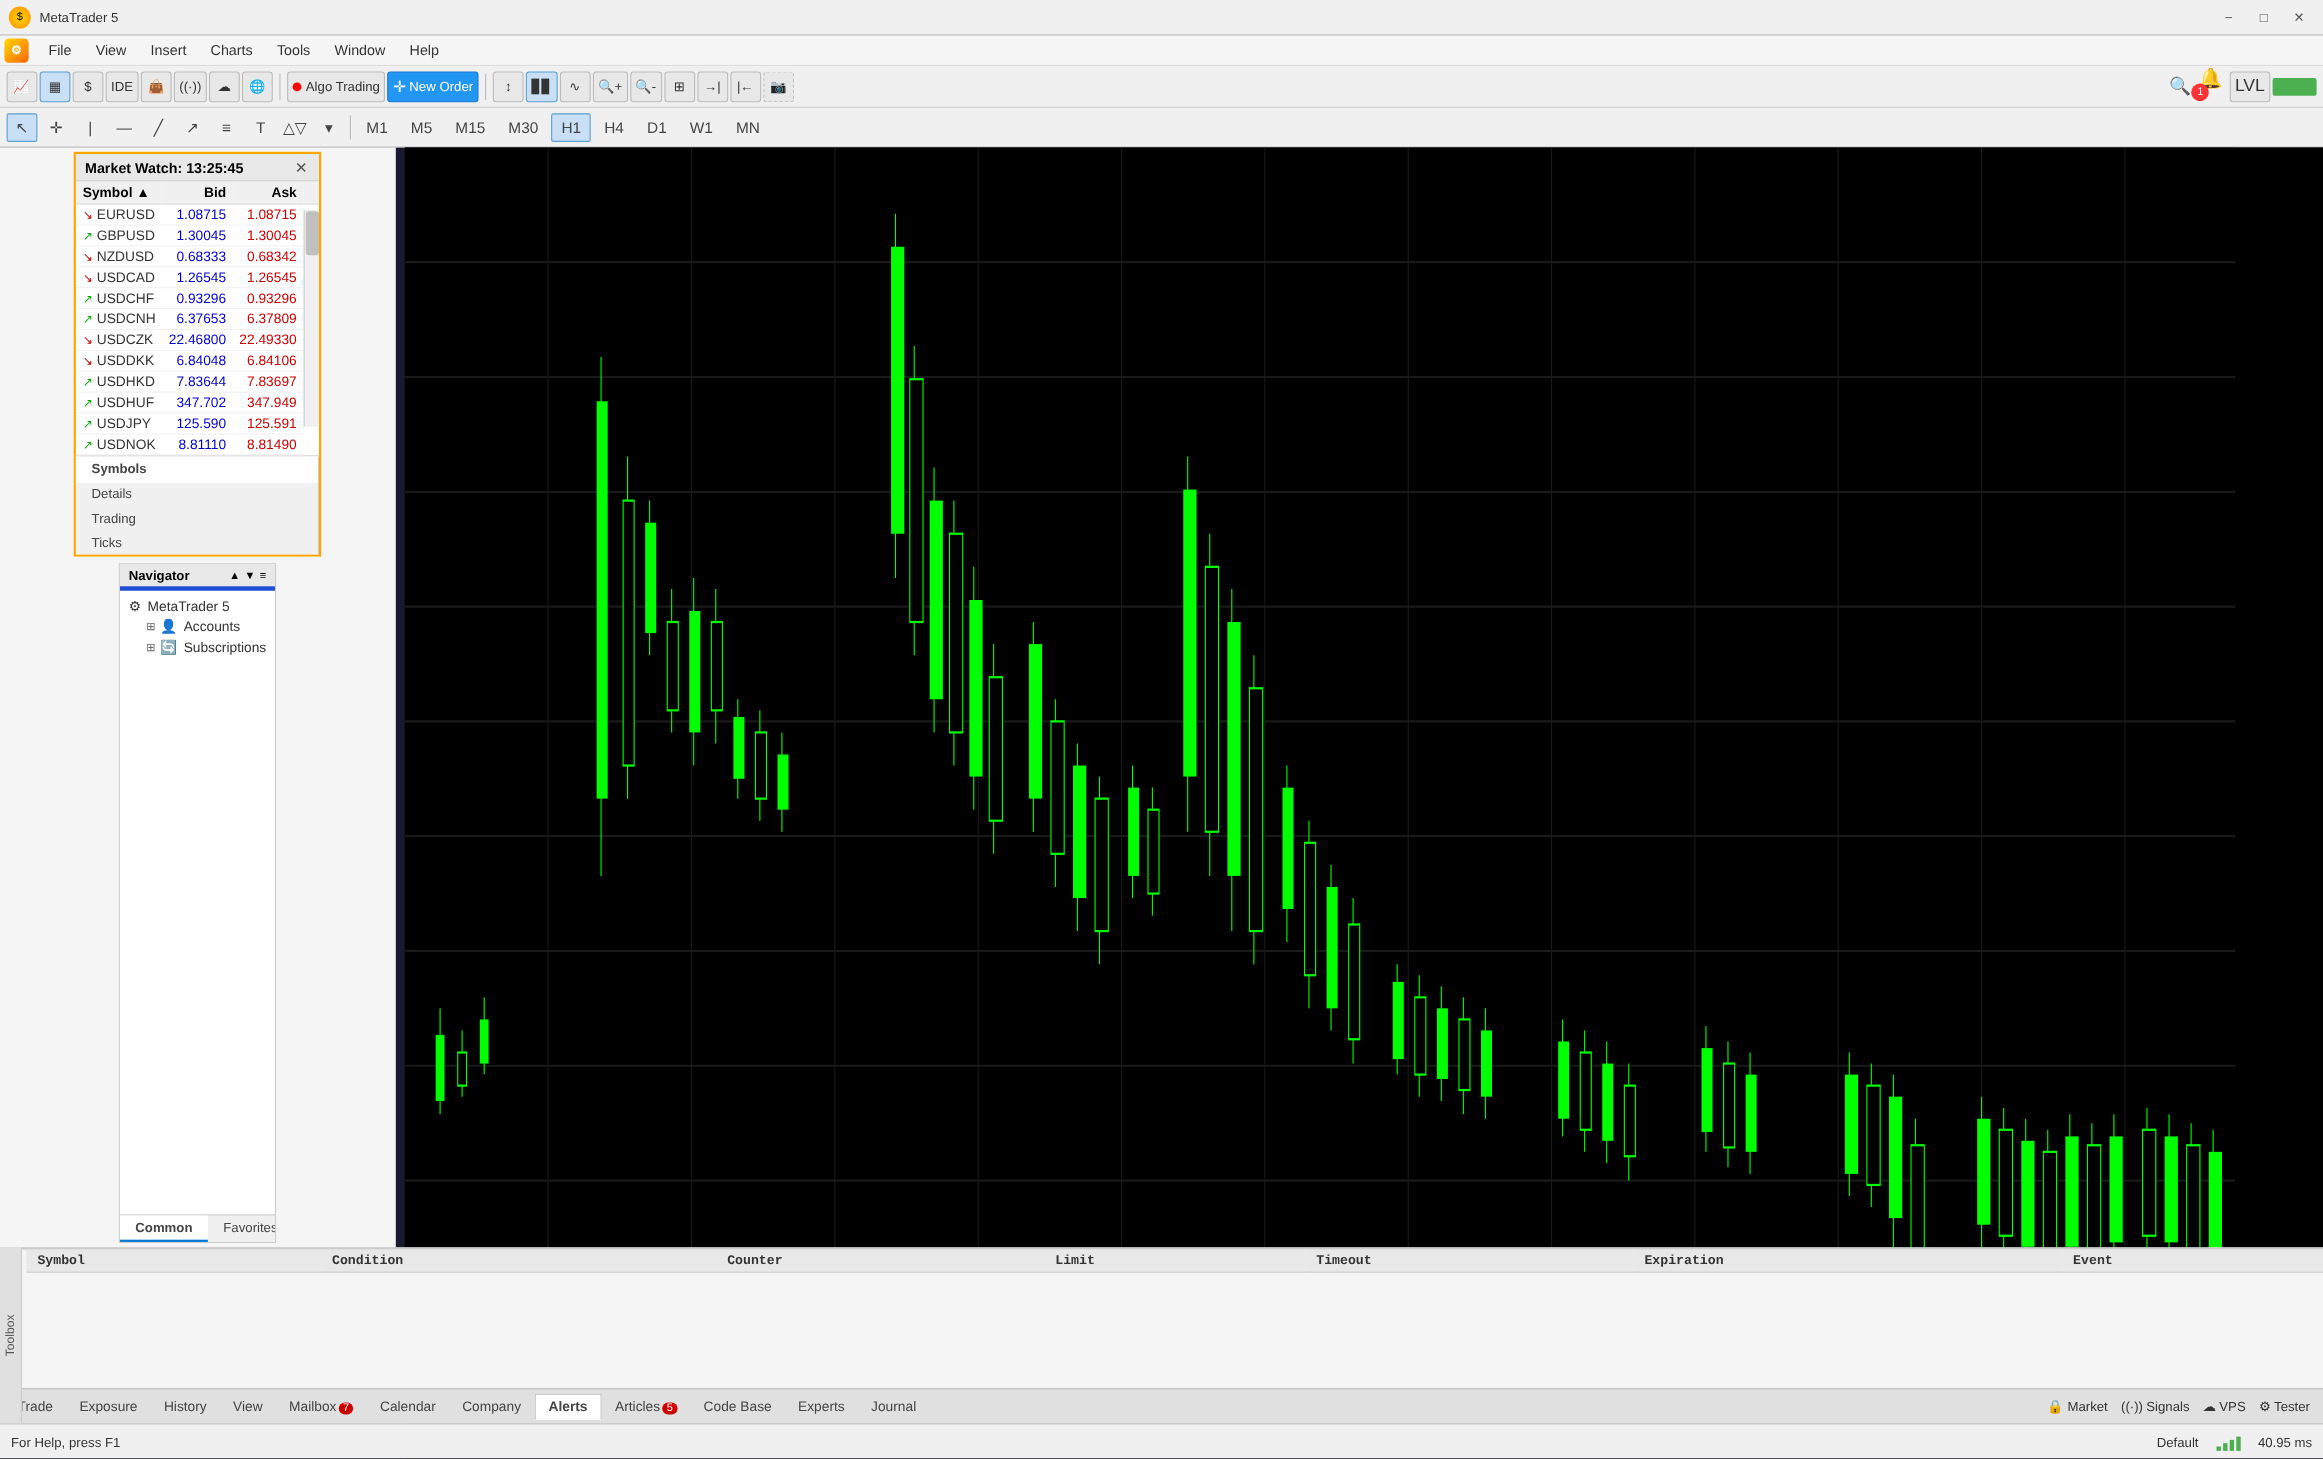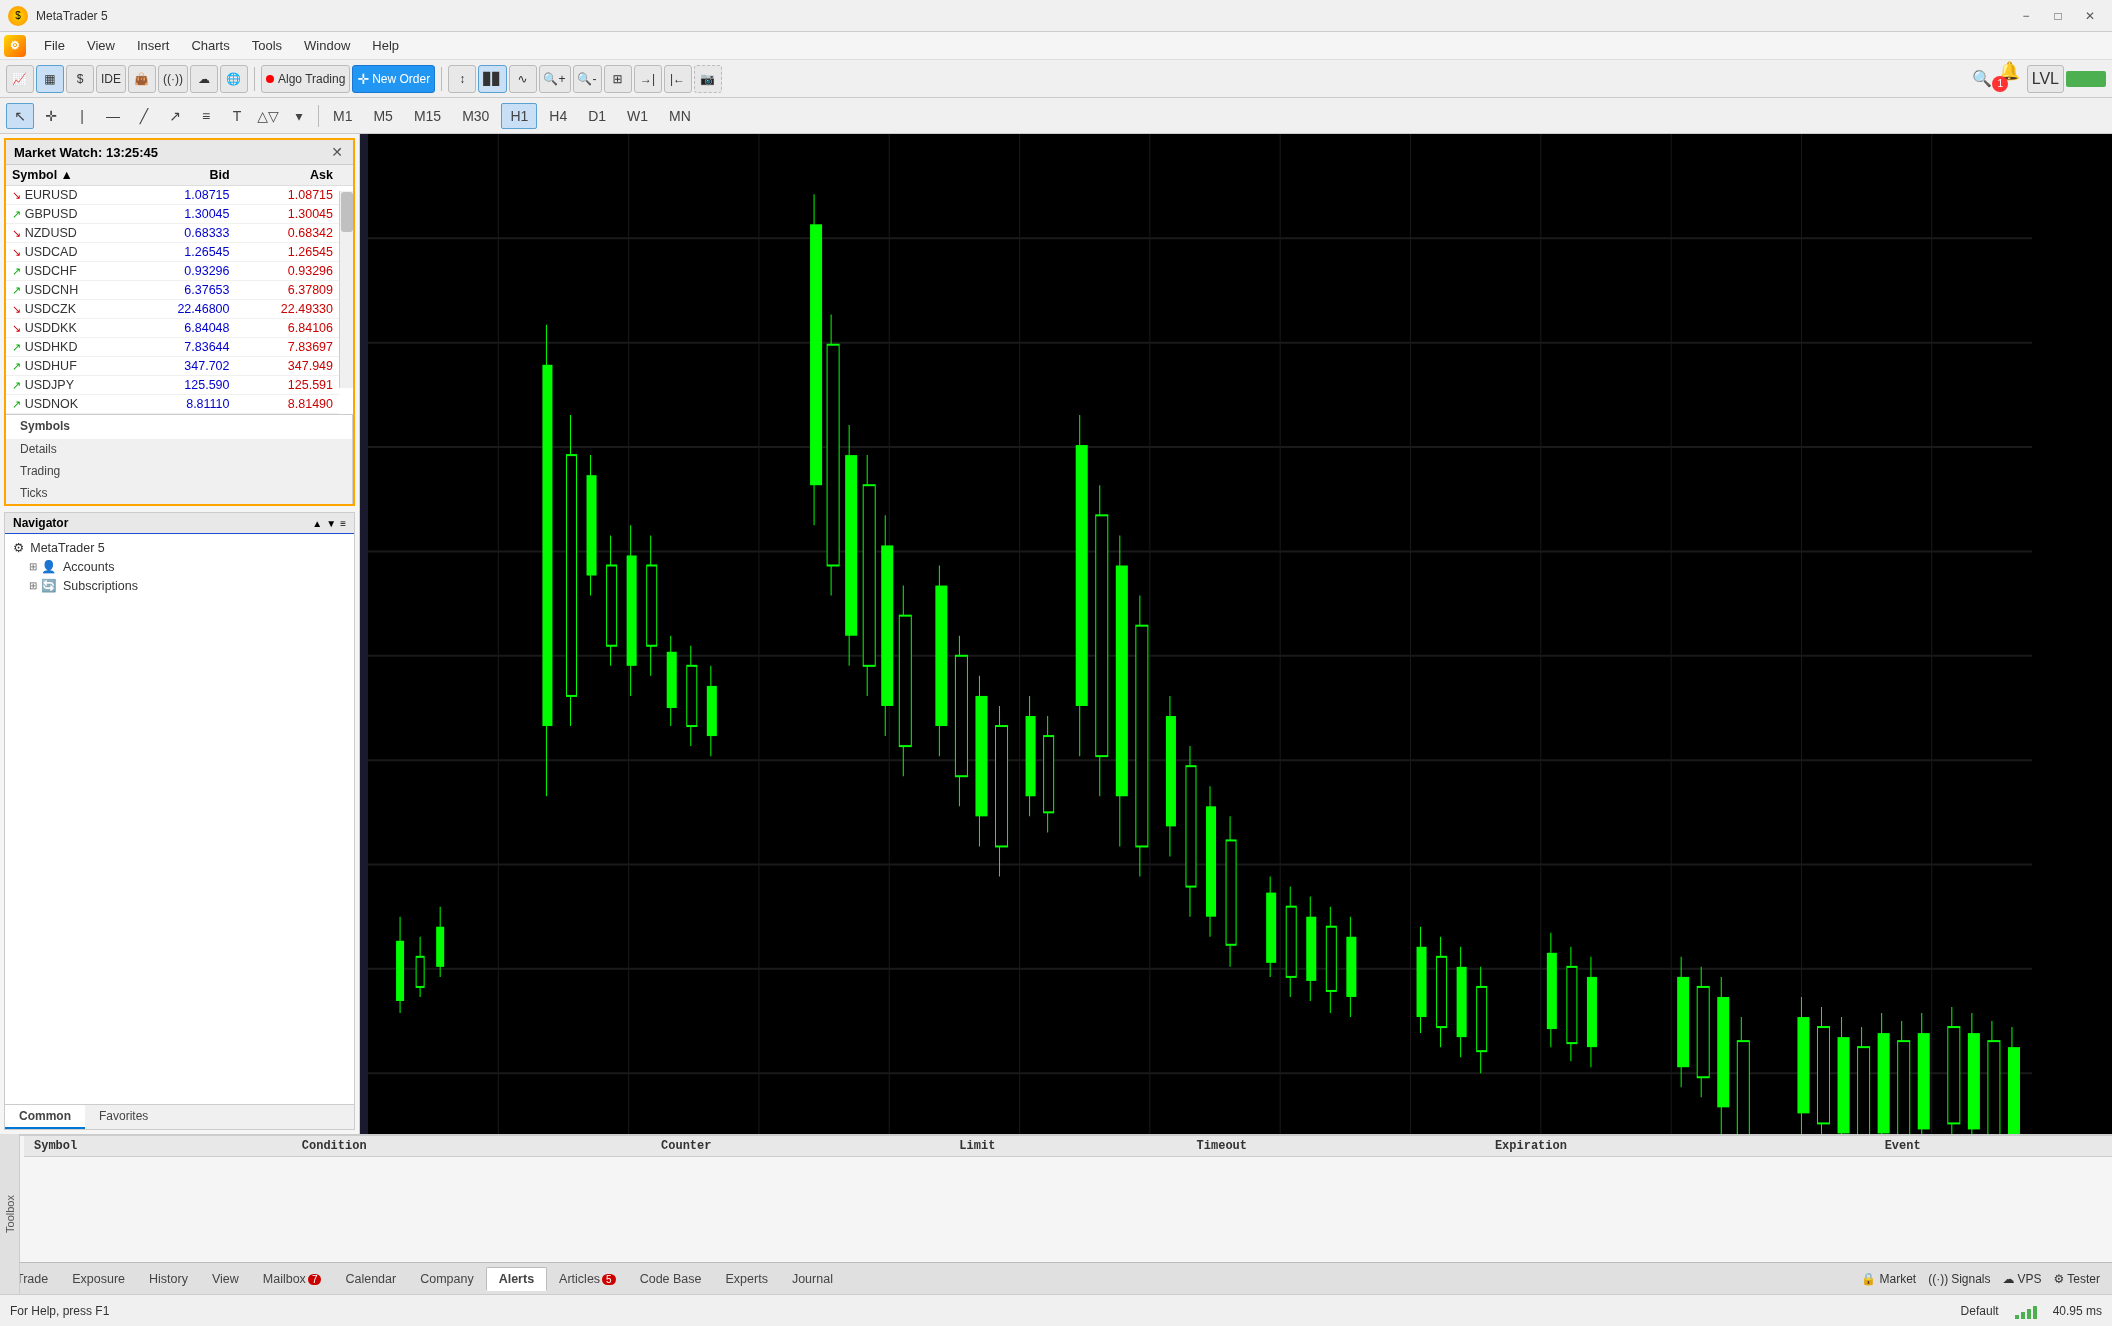--- a/index.html
+++ b/index.html
@@ -137,20 +137,21 @@
     #left-panel {
       width: 360px;
       display: flex;
       flex-direction: column;
       background: #f5f5f5;
       border-right: 1px solid #ccc;
       z-index: 5;
       position: absolute;
       top: 0; left: 0;
       height: 100%;
+      align-items: center;
     }
 
     
     #market-watch {
       border: 2px solid #ffa500;
       background: white;
       margin: 4px;
       position: relative;
     }
     #market-watch-header {
@@ -238,21 +239,21 @@
       margin-top: 2px;
       border: 1px solid #ccc;
       flex: 1;
       overflow: hidden;
     }
     #navigator-header {
       background: #e8e8e8;
       padding: 3px 8px;
       font-size: 12px;
       font-weight: bold;
-      border-bottom: 1px solid #1d4ed8;
+      border-bottom: 4px solid #1d4ed8;
       display: flex;
       align-items: center;
       justify-content: space-between;
     }
     .nav-tree {
       padding: 4px;
       font-size: 12.5px;
     }
     .nav-item {
       display: flex;

